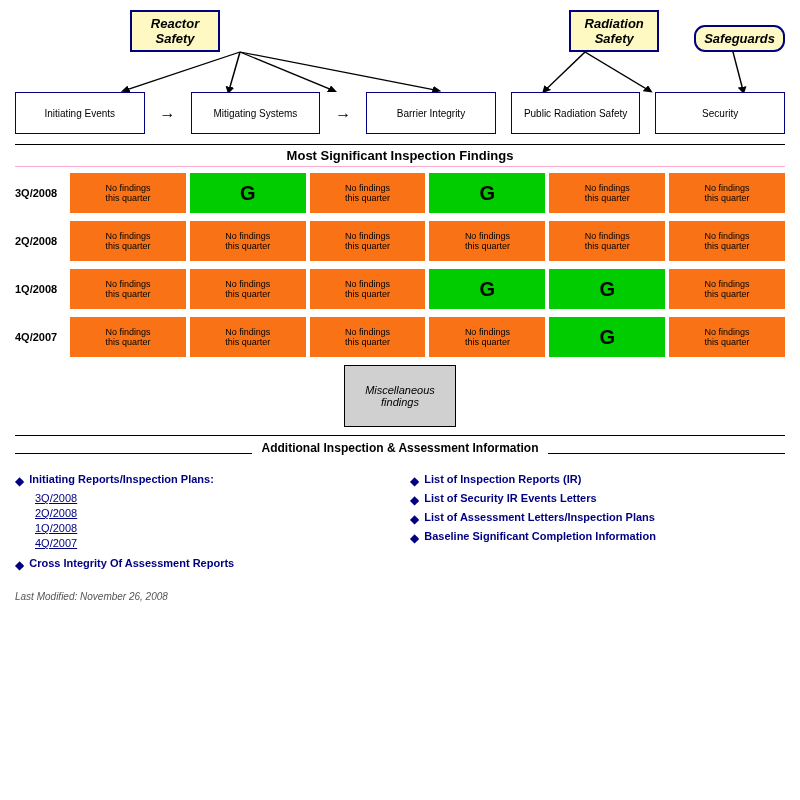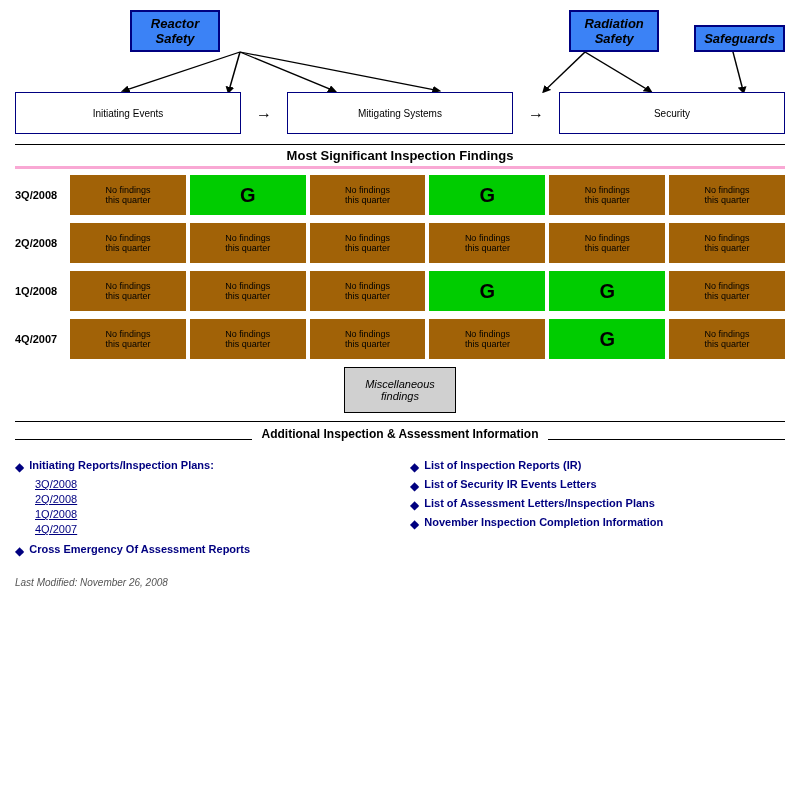--- a/index.html
+++ b/index.html
@@ -20,21 +20,21 @@
     .header-diagram {
       display: flex;
       flex-direction: column;
       align-items: center;
       margin-bottom: 10px;
       position: relative;
     }
 
     .main-category-box {
       border: 2px solid #000080;
-      background: #3b82f6;
+      background: #fef9c3;
       padding: 4px 8px;
       text-align: center;
       font-weight: bold;
       font-style: italic;
       font-size: 13px;
       color: #000;
       min-width: 90px;
     }
 
     .bottom-boxes {
@@ -63,21 +63,21 @@
       flex-shrink: 0;
     }
 
     
     .section-title {
       text-align: center;
       font-weight: bold;
       font-size: 13px;
       margin: 8px 0 6px 0;
       border-top: 1px solid #000;
-      border-bottom: 3px solid #f9a8d4;
+      border-bottom: 1px solid #f9a8d4;
       padding: 3px 0;
     }
 
     
     .findings-grid {
       width: 100%;
       margin-bottom: 8px;
     }
 
     .findings-row {
@@ -104,42 +104,42 @@
       height: 40px;
       display: flex;
       align-items: center;
       justify-content: center;
       text-align: center;
       font-size: 9px;
       color: #000;
     }
 
     .cell-gray {
-      background: #a16207;
+      background: #f97316;
       color: #000;
     }
 
     .cell-green {
       background: #00cc00;
       color: #000;
       font-size: 20px;
       font-weight: bold;
     }
 
     
     .misc-box-row {
       display: flex;
       justify-content: center;
       margin: 6px 0 8px 0;
     }
 
     .misc-box {
       border: 1px solid #000;
       background: #d0d0d0;
-      padding: 10px 20px;
+      padding: 18px 20px;
       text-align: center;
       font-style: italic;
       font-size: 11px;
       min-width: 110px;
     }
 
     
     .additional-section {
       border-top: 1px solid #000;
       padding-top: 5px;
@@ -225,21 +225,21 @@
       </div>
       <div style="flex:1;"></div>
 
       <div style="flex:0 0 160px; display:flex; justify-content:center;">
         <div class="main-category-box">
           <em>Radiation<br>Safety</em>
         </div>
       </div>
 
       <div style="flex:0 0 90px; display:flex; justify-content:center;">
-        <div class="main-category-box" style="min-width:70px;">
+        <div class="main-category-box" style="min-width:70px;border-radius:11px;">
           <em>Safeguards</em>
         </div>
       </div>
     </div>
 
     <svg class="diagram-svg" viewBox="0 0 770 50" preserveAspectRatio="none" style="height:40px; margin:0;">
 
       <line x1="225" y1="0" x2="110" y2="48" stroke="#000" stroke-width="1.5" marker-end="url(#arr)"></line>
       <line x1="225" y1="0" x2="214" y2="48" stroke="#000" stroke-width="1.5" marker-end="url(#arr)"></line>
       <line x1="225" y1="0" x2="318" y2="48" stroke="#000" stroke-width="1.5" marker-end="url(#arr)"></line>
@@ -254,20 +254,22 @@
           <path d="M0,0 L0,6 L6,3 z" fill="#000"></path>
         </marker>
       </defs>
     </svg>
 
     <div class="bottom-boxes">
       <div class="subcategory-box">Initiating Events</div>
       <div class="arrow-right">→</div>
       <div class="subcategory-box">Mitigating Systems</div>
       <div class="arrow-right">→</div>
+      <div class="subcategory-box">Barrier Integrity</div>
+      <div class="subcategory-box">Public Radiation Safety</div>
       <div class="subcategory-box">Security</div>
     </div>
   </div>
 
   <div class="section-title">Most Significant Inspection Findings</div>
 
   <div class="findings-grid">
 
     <div class="findings-row">
       <div class="quarter-label">3Q/2008</div>
@@ -338,40 +340,40 @@
         <div class="link-item">
           <span class="diamond-icon">◆</span>
           <span class="link-text">Initiating Reports/Inspection Plans:</span>
         </div>
         <a class="sub-link" href="#">3Q/2008</a>
         <a class="sub-link" href="#">2Q/2008</a>
         <a class="sub-link" href="#">1Q/2008</a>
         <a class="sub-link" href="#">4Q/2007</a>
         <div class="link-item" style="margin-top:8px;">
           <span class="diamond-icon">◆</span>
-          <span class="link-text">Cross Emergency Of Assessment Reports</span>
+          <span class="link-text">Cross Integrity Of Assessment Reports</span>
         </div>
       </div>
 
       <div class="additional-col">
         <div class="link-item">
           <span class="diamond-icon">◆</span>
           <span class="link-text">List of Inspection Reports (IR)</span>
         </div>
         <div class="link-item">
           <span class="diamond-icon">◆</span>
           <span class="link-text">List of Security IR Events Letters</span>
         </div>
         <div class="link-item">
           <span class="diamond-icon">◆</span>
           <span class="link-text">List of Assessment Letters/Inspection Plans</span>
         </div>
         <div class="link-item">
           <span class="diamond-icon">◆</span>
-          <span class="link-text">November Inspection Completion Information</span>
+          <span class="link-text">Baseline Significant Completion Information</span>
         </div>
       </div>
     </div>
 
   </div>
 
   <div class="last-modified">Last Modified:  November 26, 2008</div>
 
 </div>
 

